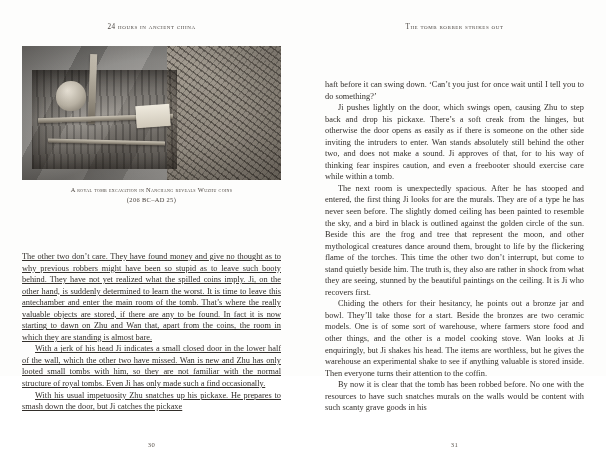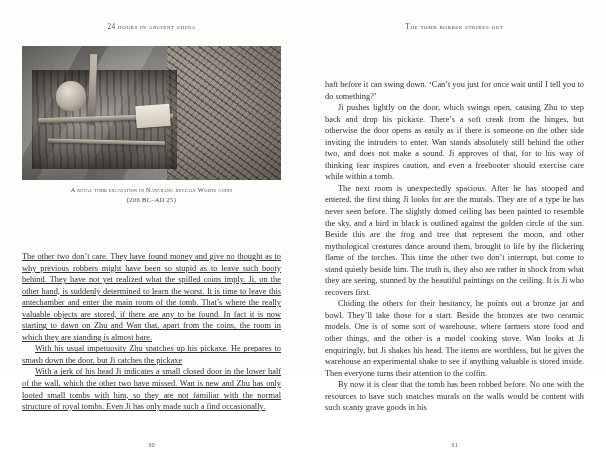--- a/index.html
+++ b/index.html
@@ -188,22 +188,22 @@
         <div class="photo-vignette"></div>
       </div>
       <div class="figure-caption">
         <span class="caption-line">A royal tomb excavation in Nanchang reveals Wuzhu coins</span>
         <span class="caption-line">(206 BC–AD 25)</span>
       </div>
     </div>
 
     <div class="body-text">
       <p class="no-indent">The other two don’t care. They have found money and give no thought as to why previous robbers might have been so stupid as to leave such booty behind. They have not yet realized what the spilled coins imply. Ji, on the other hand, is suddenly determined to learn the worst. It is time to leave this antechamber and enter the main room of the tomb. That’s where the really valuable objects are stored, if there are any to be found. In fact it is now starting to dawn on Zhu and Wan that, apart from the coins, the room in which they are standing is almost bare.</p>
+      <p>With a jerk of his head Ji indicates a small closed door in the lower half of the wall, which the other two have missed. Wan is new and Zhu has only looted small tombs with him, so they are not familiar with the normal structure of royal tombs. Even Ji has only made such a find occasionally.</p>
       <p>With his usual impetuosity Zhu snatches up his pickaxe. He prepares to smash down the door, but Ji catches the pickaxe</p>
-      <p>With a jerk of his head Ji indicates a small closed door in the lower half of the wall, which the other two have missed. Wan is new and Zhu has only looted small tombs with him, so they are not familiar with the normal structure of royal tombs. Even Ji has only made such a find occasionally.</p>
     </div>
 
     <div class="folio folio-left">30</div>
   </div>
 
   <div class="page page-right col-right">
 
     <div class="running-head">The Tomb Robber Strikes Out</div>
 
     <div class="body-text">

